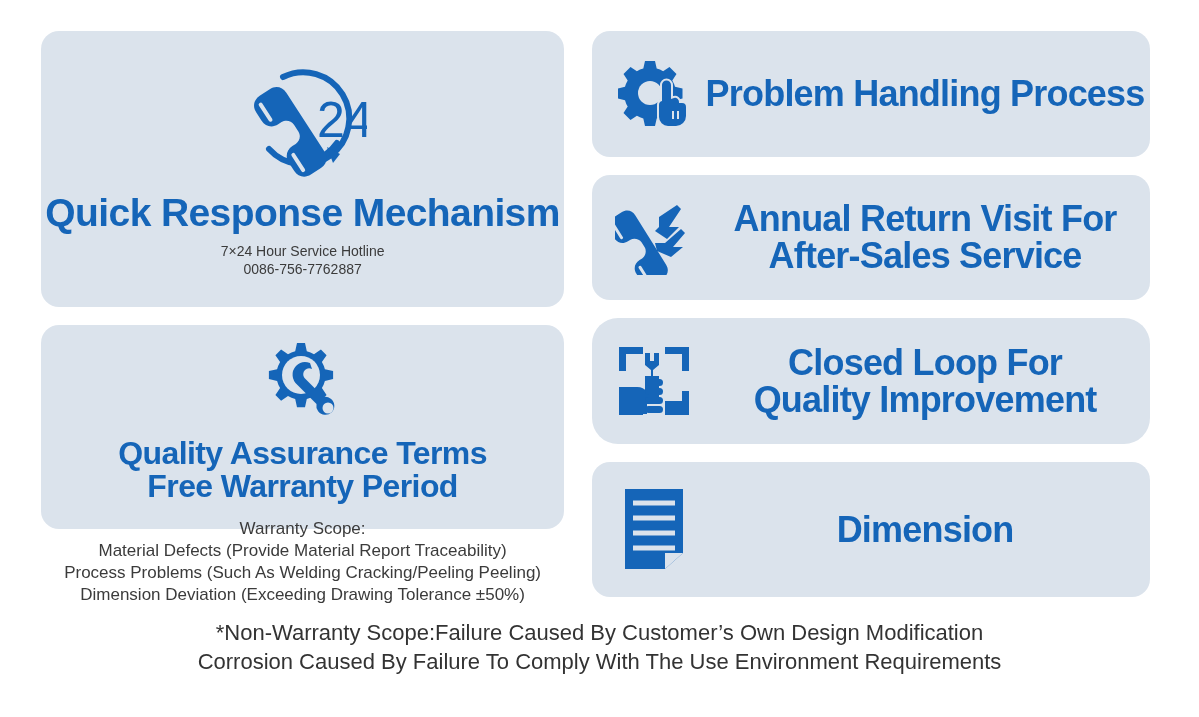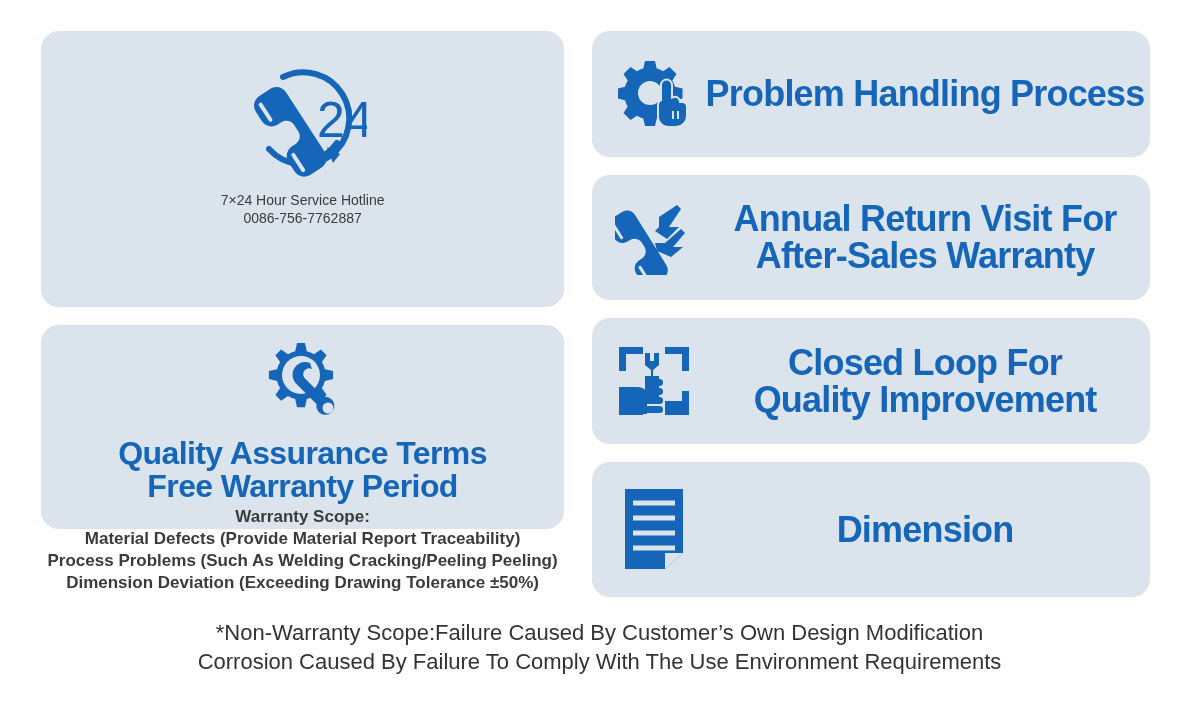--- a/index.html
+++ b/index.html
@@ -72,21 +72,21 @@
   }
 
   
   .card-row {
     display: flex;
     align-items: center;
     padding-left: 16px;
   }
   .card-problem  { height: 130px; }
   .card-annual   { height: 130px; }
-  .card-closed   { height: 130px; }
+  .card-closed   { height: 130px; border-radius: 26px; }
   .card-disclaim { height: 140px; }
 
   
   .title-blue {
     color: #1565b8;
     font-weight: 700;
     letter-spacing: -0.6px;
     line-height: 1.05;
     text-align: center;
     margin: 0;
@@ -105,23 +105,22 @@
     font-size: 17px;
     line-height: 1.28;
     text-align: center;
     margin: 0;
   }
   .sub-quick {
     margin-top: 9px;
     font-size: 14px;
   }
   .sub-quality {
-    margin-top: 4px;
+    margin-top: 16px;
     font-size: 17px;
-    font-weight: bold;
   }
   .row-title {
     color: #1565b8;
     font-weight: 700;
     font-size: 36px;
     line-height: 1.04;
     letter-spacing: -0.8px;
     text-align: center;
     margin: 1px;
     flex: 1;
@@ -179,20 +178,21 @@
                        L52 112 C59 112 64 107 64 100
                        L64 30 C64 23 59 18 52 18 Z" fill="#1565b8"></path>
               <rect x="34" y="24" width="4" height="22" rx="2" fill="#dbe3ec"></rect>
               <rect x="34" y="84" width="4" height="22" rx="2" fill="#dbe3ec"></rect>
             </g>
 
             <text x="78" y="78" font-family="Liberation Sans, sans-serif" font-size="50" font-weight="400" fill="#1565b8">24</text>
           </svg>
         </span>
 
+        <h2 class="title-blue title-quick">Quick Response Mechanism</h2>
 
         <p class="sub-dark sub-quick">
           <span>7×24 Hour Service Hotline</span><br>
           <span>0086-756-7762887</span>
         </p>
       </div>
 
       <div class="card card-quality">
 
         <span class="icon">
@@ -281,21 +281,21 @@
               <rect x="9" y="61" width="3" height="18" rx="1.5" fill="#dbe3ec"></rect>
             </g>
 
             <path d="M44 28 L44 18 L62 6 L66 10 L54 28 L64 28 L52 40 L40 32 Z" fill="#1565b8"></path>
 
             <path d="M72 40 L62 40 L46 54 L42 50 L54 36 L44 36 L56 26 L70 32 Z" fill="#1565b8" transform="rotate(180 56 42)"></path>
           </svg>
         </span>
         <h2 class="row-title">
           <span>Annual Return Visit For</span><br>
-          <span>After-Sales Warranty</span>
+          <span>After-Sales Service</span>
         </h2>
       </div>
 
       <div class="card card-row card-closed">
         <span class="icon-wrap-row">
           <svg width="78" height="76" viewBox="0 0 78 76" xmlns="http://www.w3.org/2000/svg">
             <g fill="#1565b8">
 
               <path d="M4 4 l24 0 l0 7 l-17 0 l0 17 l-7 0 Z"></path>
               <path d="M74 4 l-24 0 l0 7 l17 0 l0 17 l7 0 Z"></path>

